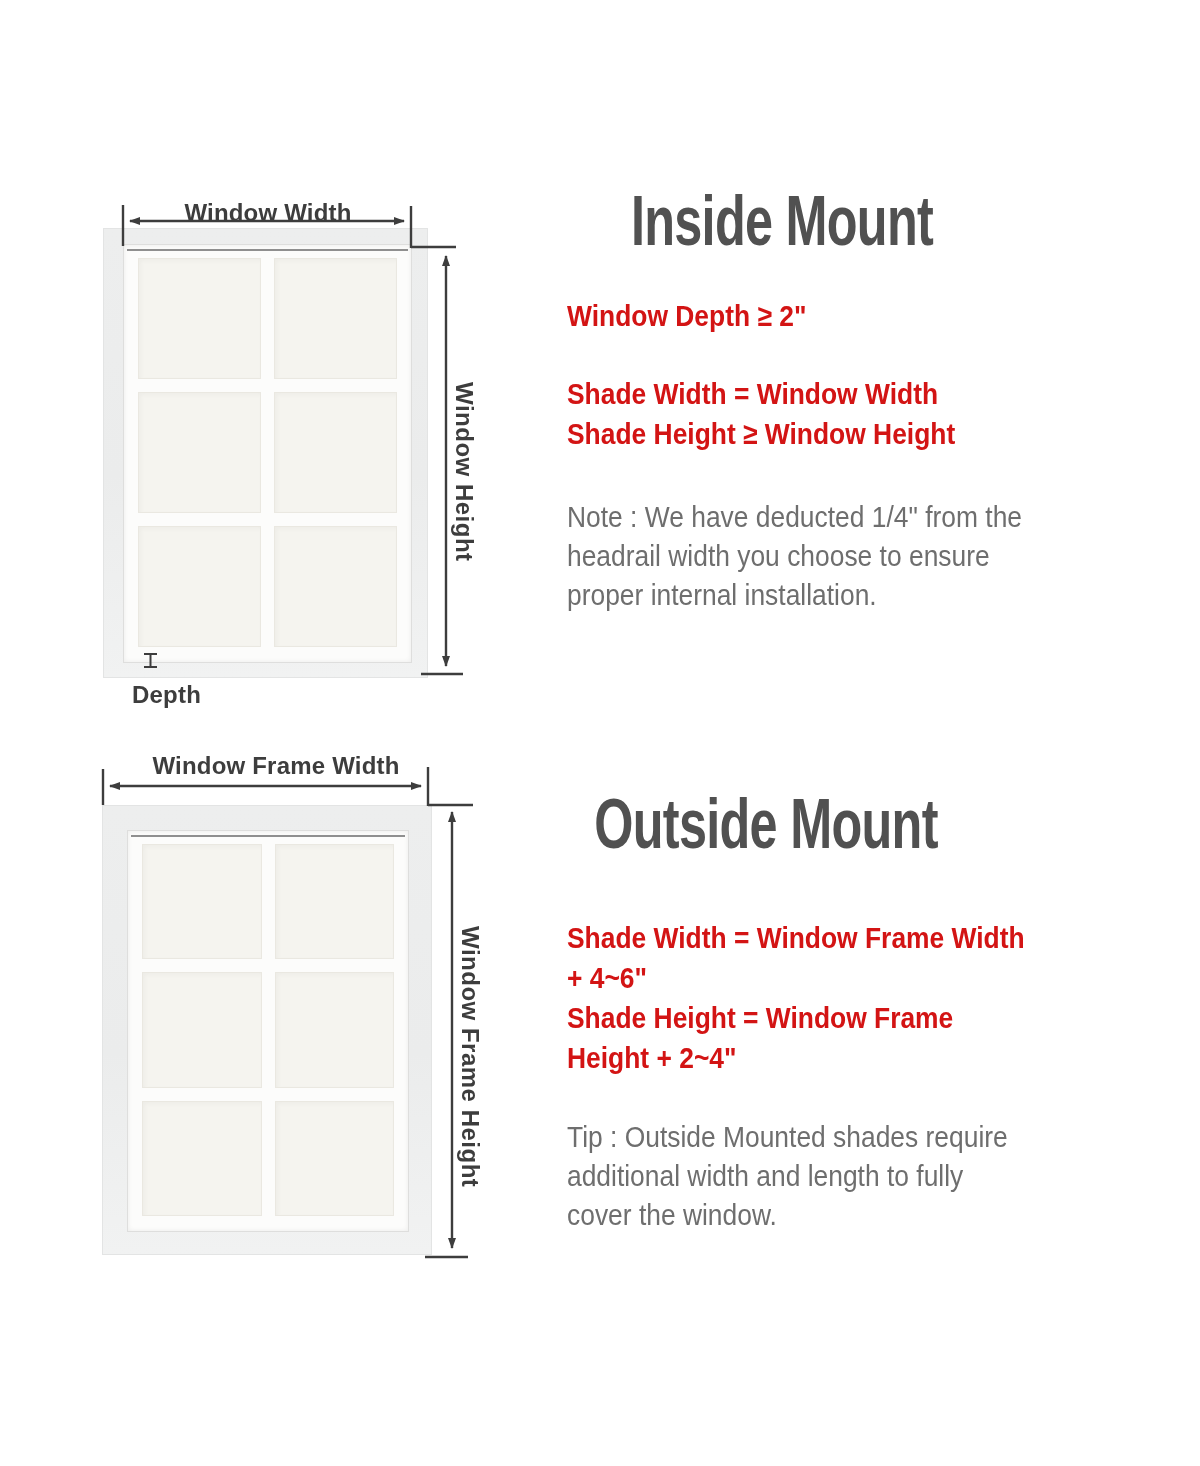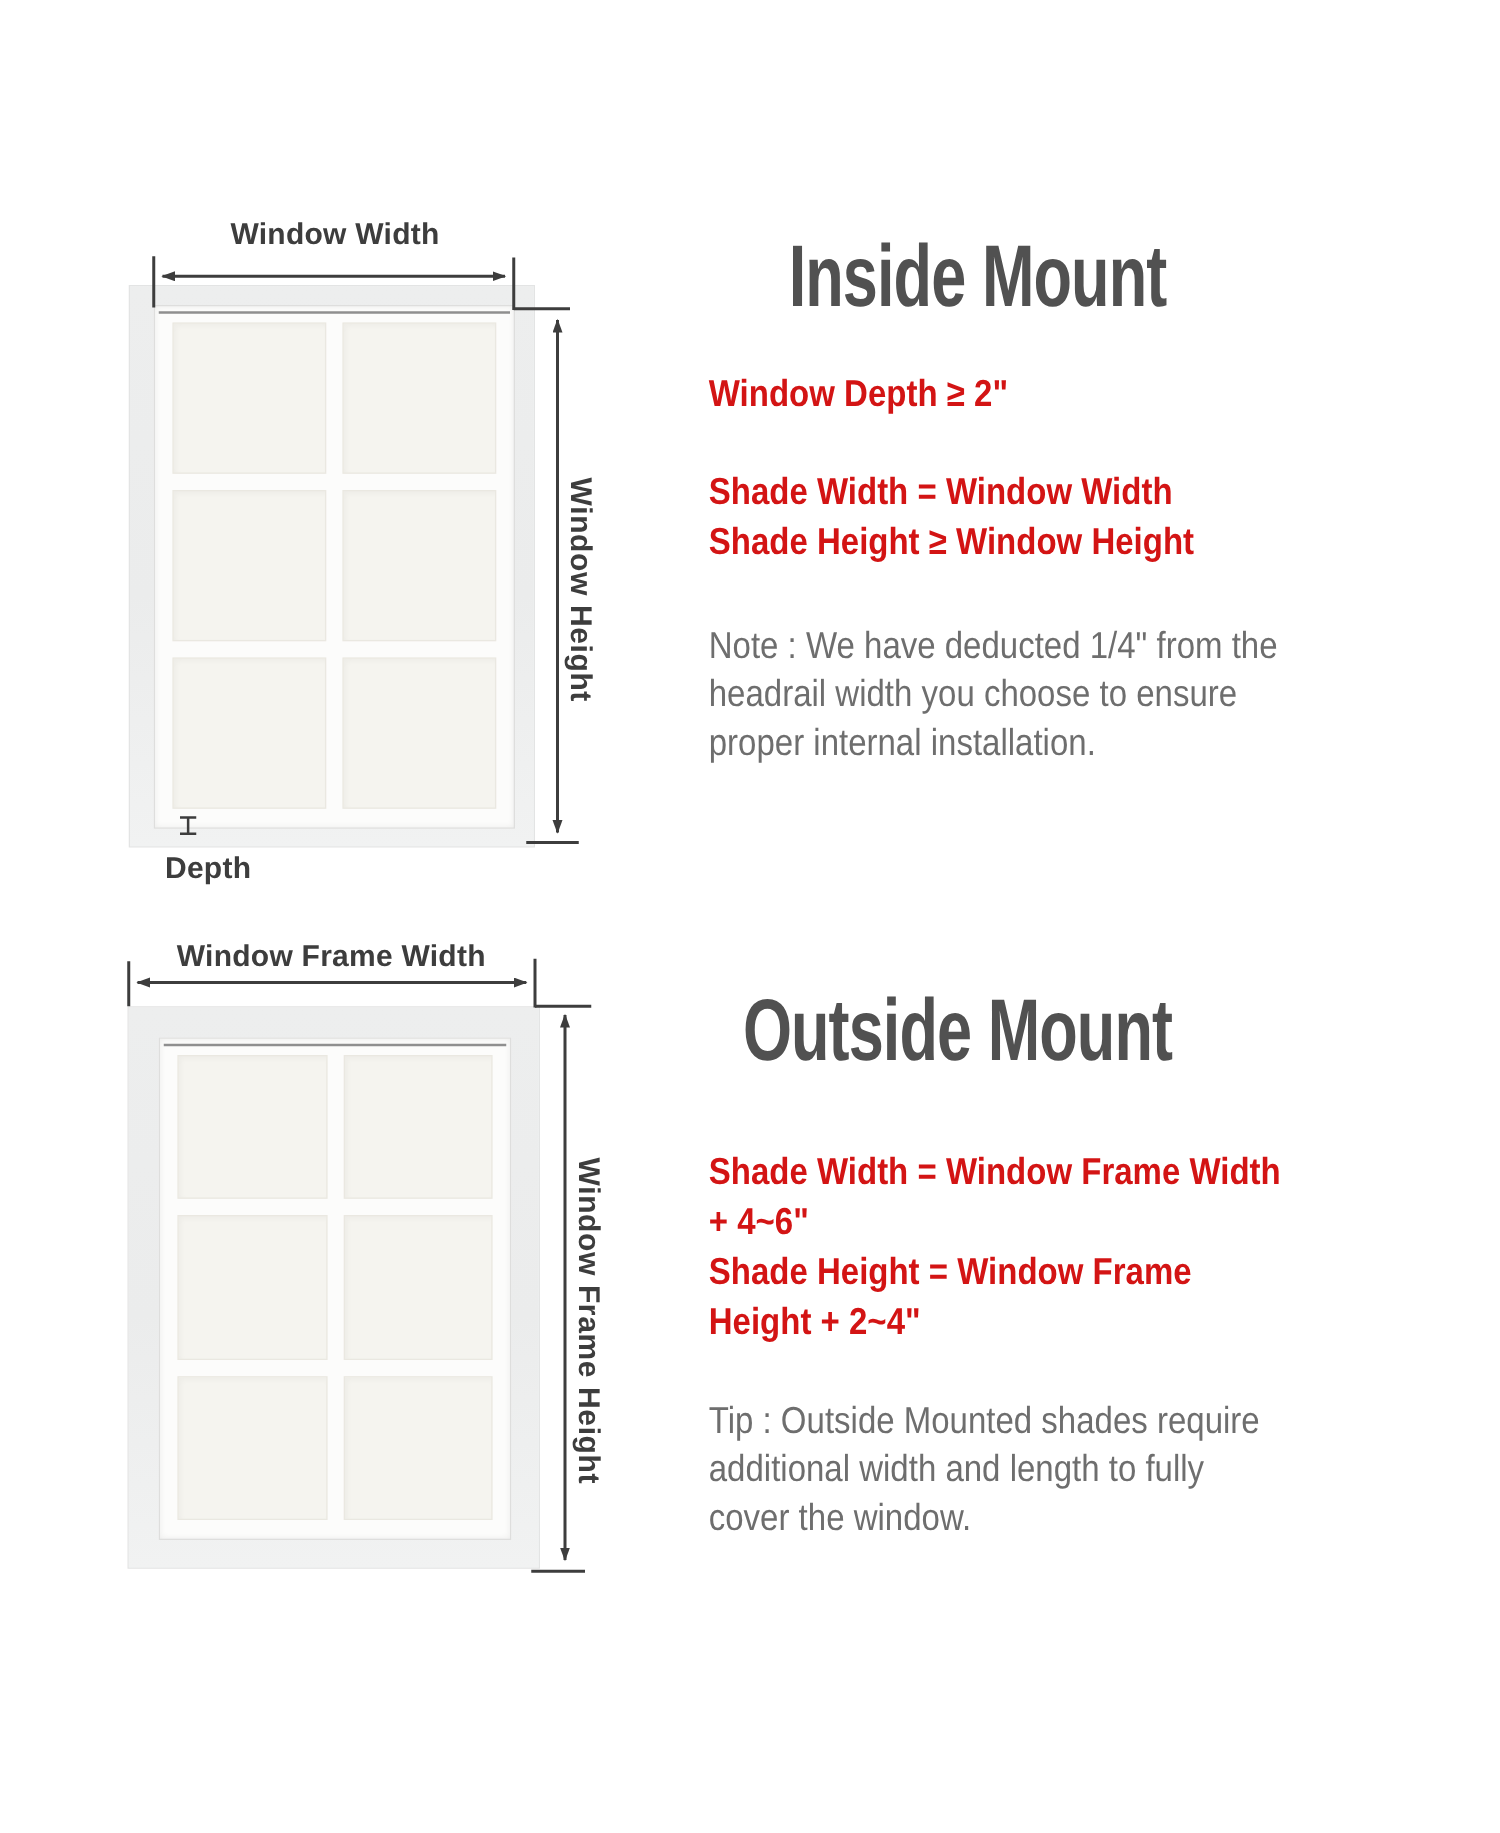--- a/index.html
+++ b/index.html
@@ -134,25 +134,25 @@
       <line x1="428" y1="767" x2="428" y2="806"></line>
       <line x1="428" y1="805" x2="473" y2="805"></line>
     </g>
 
     <g stroke="#3d3d3d" stroke-width="2.4" fill="none">
       <line x1="452" y1="812" x2="452" y2="1248" marker-start="url(#ah)" marker-end="url(#ah)"></line>
       <line x1="425" y1="1257" x2="468" y2="1257"></line>
     </g>
   </svg>
 
-  <div class="dim-label centered" style="left:268px;top:174px;">Window Width</div>
+  <div class="dim-label centered" style="left:268px;top:199px;">Window Width</div>
   <div class="vlabel" style="left:450px;top:382px;">Window Height</div>
   <div class="dim-label" style="left:132px;top:681px;">Depth</div>
 
-  <div class="dim-label centered" style="left:265px;top:752px;">Window Frame Width</div>
+  <div class="dim-label centered" style="left:276px;top:752px;">Window Frame Width</div>
   <div class="vlabel" style="left:456px;top:926px;">Window Frame Height</div>
 
   <div class="title" style="left:782px;top:181px;">Inside Mount</div>
 
   <div class="red-block" style="left:567px;top:296px;">Window Depth ≥ 2"</div>
 
   <div class="red-block" style="left:567px;top:374px;">
     <div>Shade Width = Window Width</div>
     <div>Shade Height ≥ Window Height</div>
   </div>

